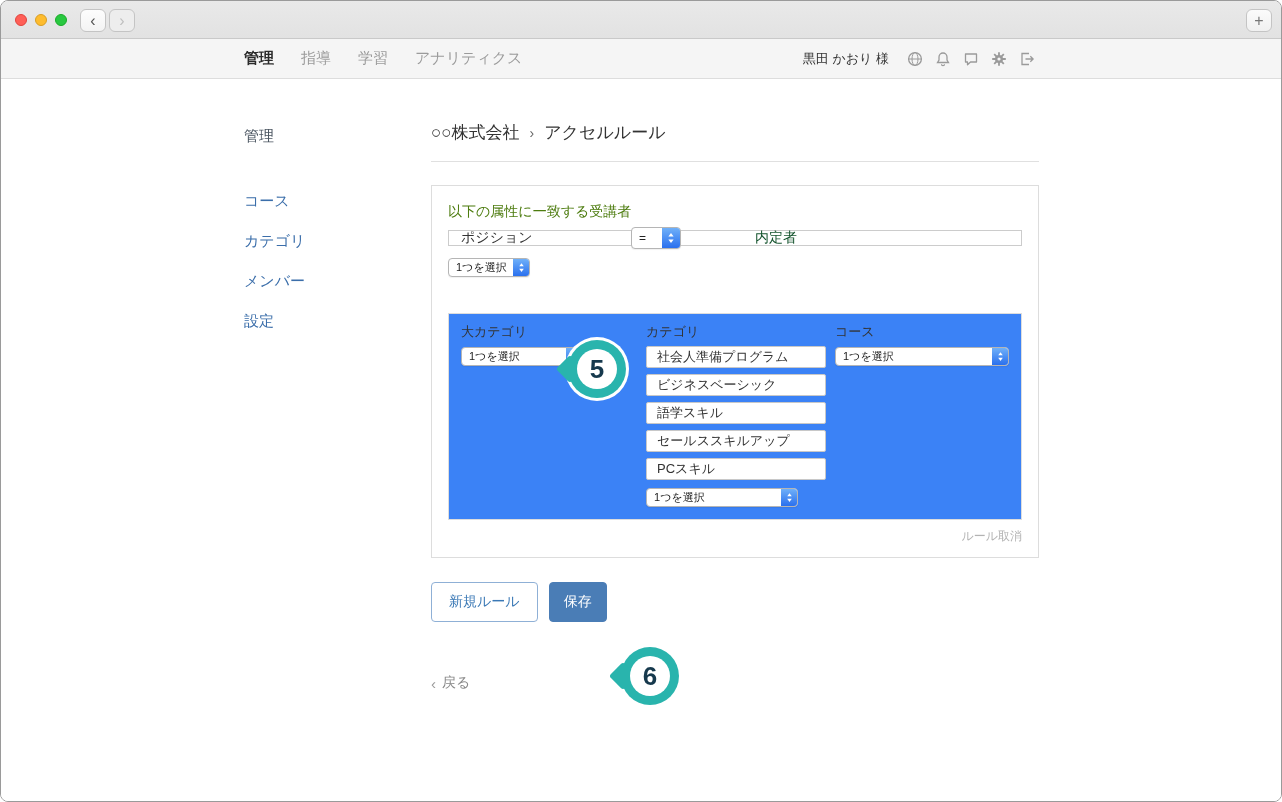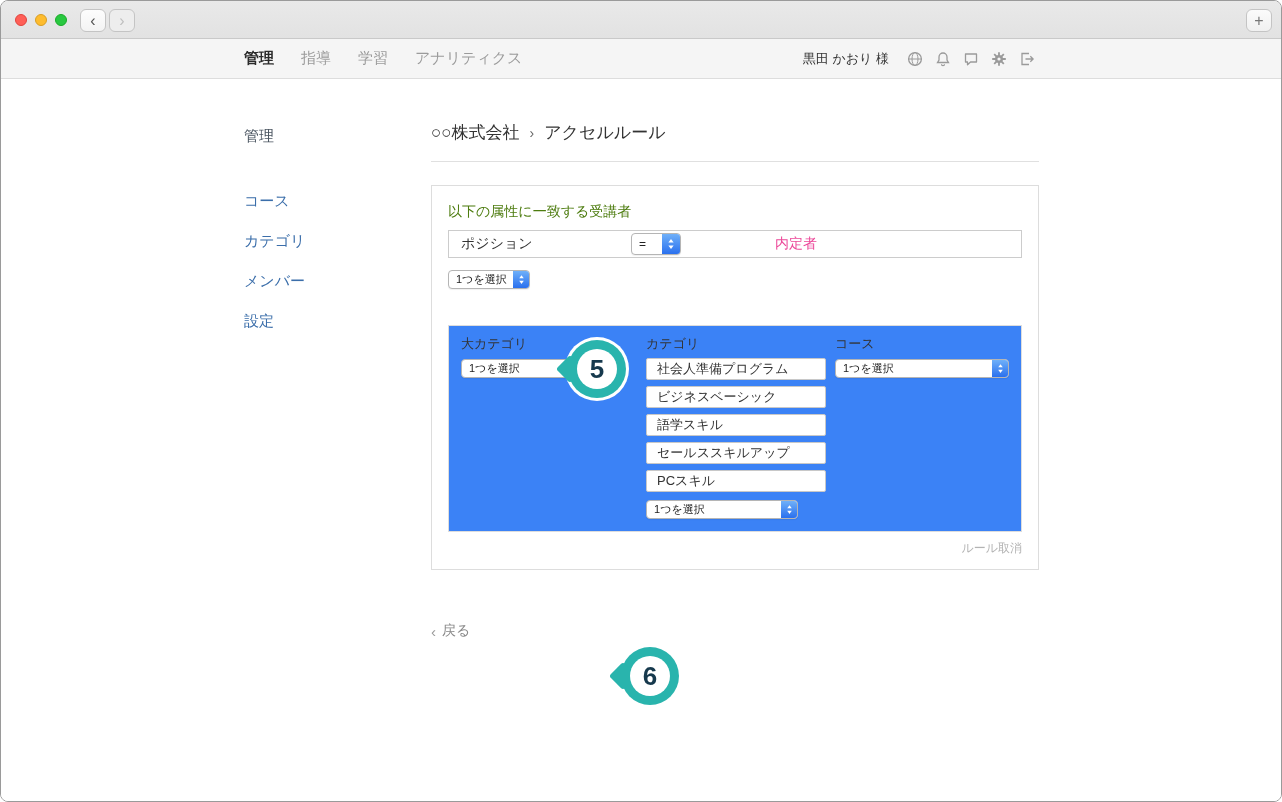--- a/index.html
+++ b/index.html
@@ -43,23 +43,23 @@
   .sidebar { position:absolute; left:243px; top:48px; width:150px; }
   .sidebar-title { font-size:15px; color:#4a5560; margin-bottom:45px; }
   .sidebar-link { font-size:15px; color:#3b6eaa; line-height:19px; margin-bottom:21px; cursor:pointer; }
   .main { position:absolute; left:430px; top:42px; width:608px; }
   .breadcrumb { font-size:17px; color:#333; line-height:24px; display:flex; align-items:center; }
   .bc-sep { margin:0 10px; color:#666; font-size:14px; }
   .divider { border-bottom:1px solid #e0e0e0; margin-top:16px; }
   
   .rule-panel { border:1px solid #ddd; margin-top:23px; padding:16px 16px 12px; background:#fff; }
   .panel-heading { font-size:14px; color:#4d7c0f; line-height:18px; }
-  .cond-row { display:flex; align-items:center; border:1px solid #ccc; height:28px; margin-top:10px; background:#fff; }
+  .cond-row { display:flex; align-items:center; border:1px solid #ccc; height:16px; margin-top:10px; background:#fff; }
   .cond-attr { padding-left:12px; width:182px; font-size:14px; color:#333; }
-  .cond-val { margin-left:94px; font-size:14px; color:#ec4899; }
+  .cond-val { margin-left:74px; font-size:14px; color:#14532d; }
   .add-select-row { margin-top:12px; }
   
   .mac-select {
     display:inline-flex; align-items:stretch; height:19px; border:1px solid #b5b5b5;
     border-radius:4px; background:#fff; font-size:11px; cursor:pointer;
     box-shadow:0 1px 1px rgba(0,0,0,.06); vertical-align:middle;
   }
   .ms-label { flex:1; display:flex; align-items:center; padding:0 7px; color:#222; white-space:nowrap; overflow:hidden; }
   .ms-stepper {
     width:16px; background:linear-gradient(#6fb0f9,#2a70ee); border-radius:0 3px 3px 0;
@@ -276,20 +276,24 @@
                   </svg>
               </span>
             </span>
           </div>
 
         </div>
 
         <div class="cancel-rule">ルール取消</div>
       </div>
 
+      <div class="btn-row">
+        <button class="btn-outline">新規ルール</button>
+        <button class="btn-primary">保存</button>
+      </div>
 
       <div class="back-link">
         <span class="back-chevron">‹</span>
         <span>戻る</span>
       </div>
 
     </div>
   </div>
 
   <div class="callout c5">

